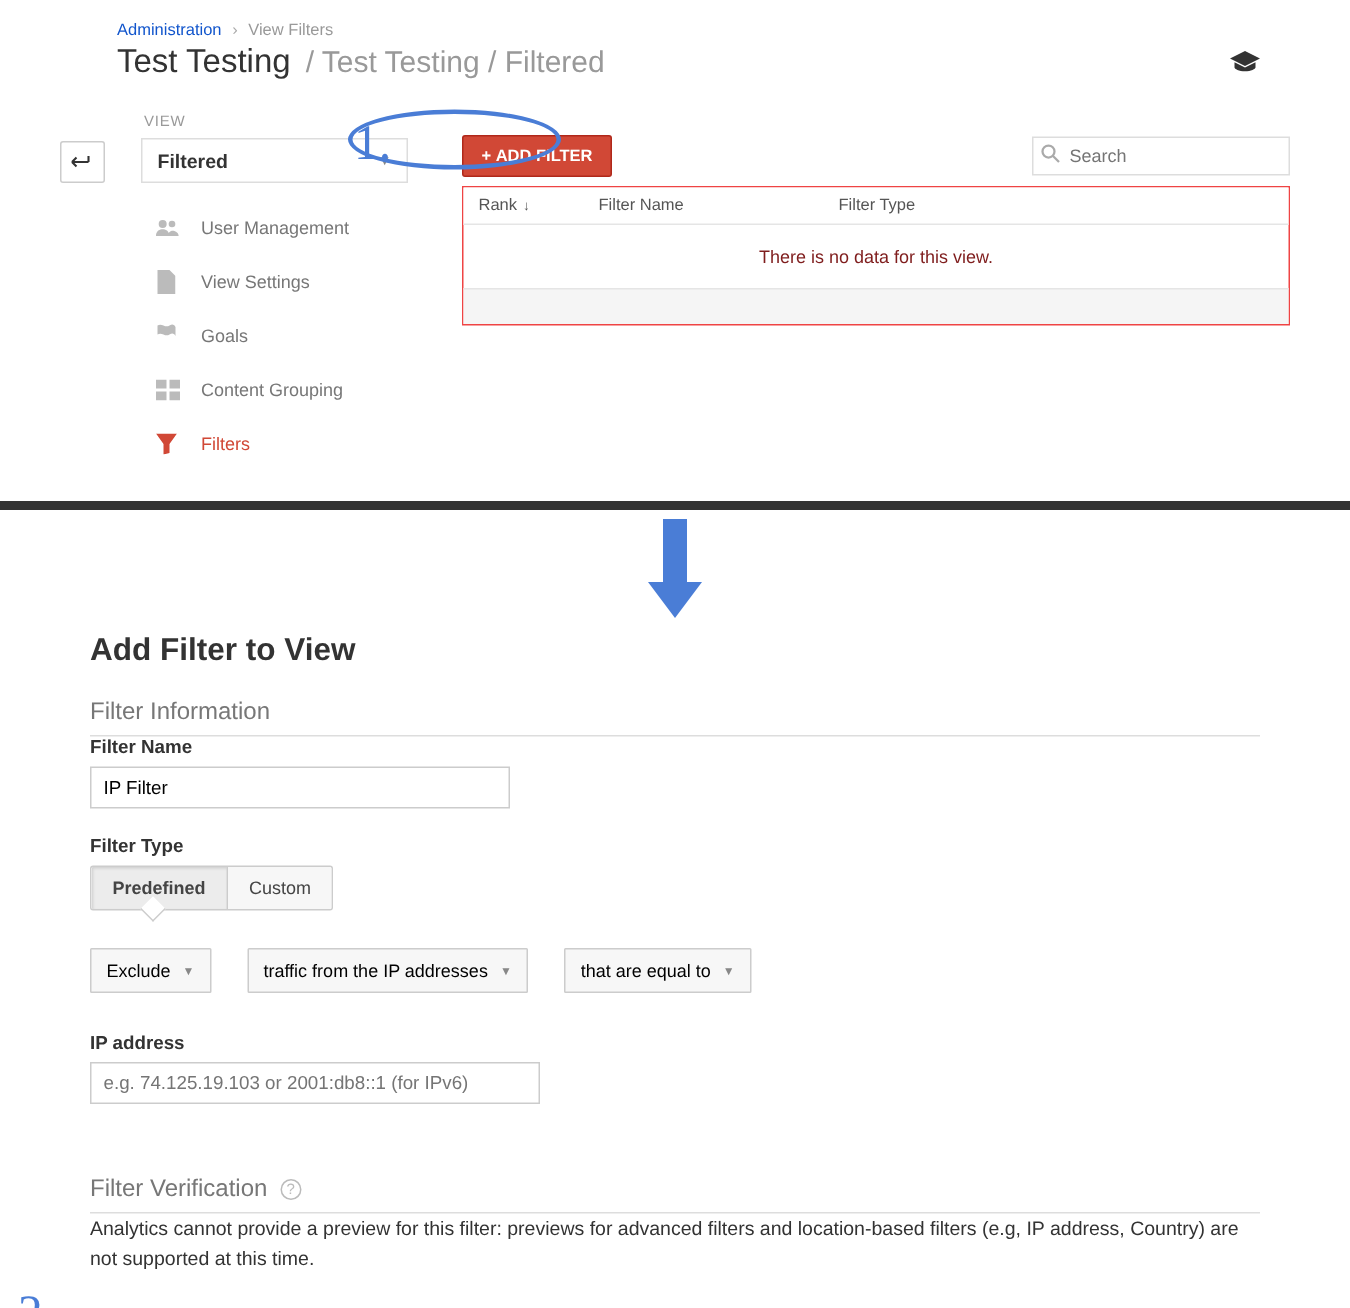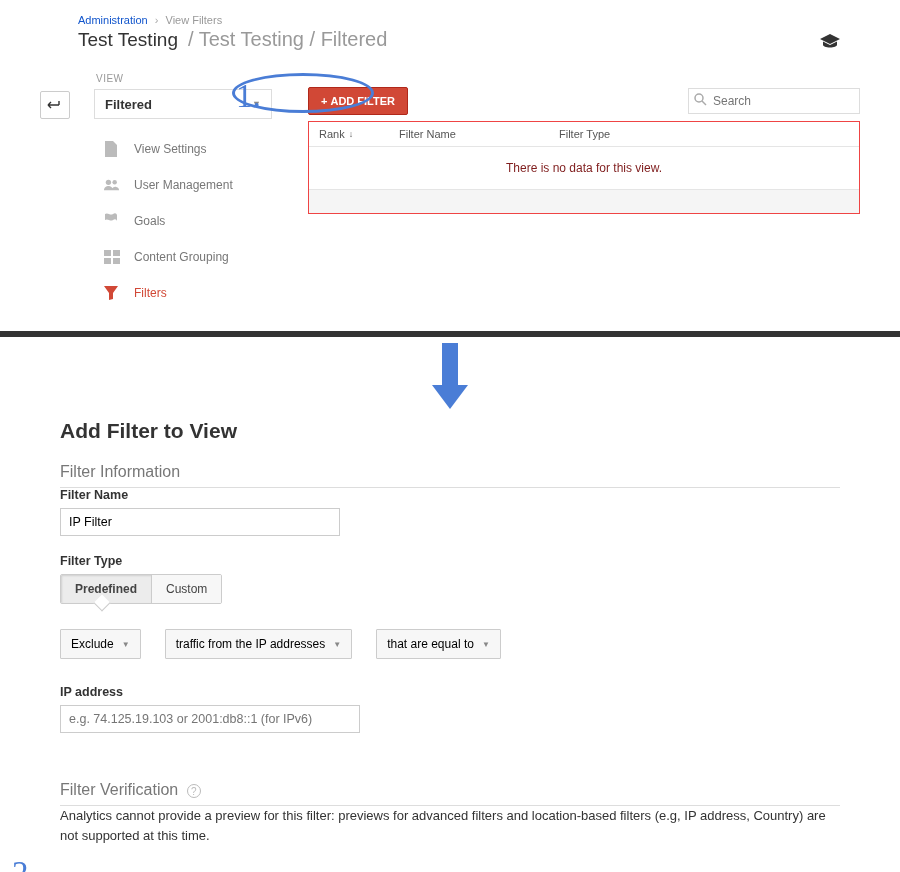--- a/index.html
+++ b/index.html
@@ -2,21 +2,21 @@
 <html><head>
 <meta charset="utf-8">
 <style>
   * { box-sizing: border-box; margin: 0; padding: 0; }
   body { font-family: Arial, Helvetica, sans-serif; font-size: 13px; color: #333; background: #fff; width: 900px; }
   .top-panel { padding: 0 0 0 0; position: relative; }
   .breadcrumb { font-size: 11px; color: #999; padding: 14px 0 2px 78px; }
   .breadcrumb a { color: #15c; text-decoration: none; }
   .breadcrumb .sep { color: #aaa; margin: 0 4px; }
   .title-row { padding: 0 0 10px 78px; display: flex; align-items: baseline; gap: 10px; }
-  .title-main { font-size: 19px; font-weight: 400; color: #333; }
+  .title-main { font-size: 22px; font-weight: 400; color: #333; }
   .title-sub { font-size: 20px; color: #999; }
   .grad-icon { position: absolute; right: 60px; top: 34px; font-size: 16px; color: #333; }
   .admin-row { display: flex; align-items: flex-start; padding: 12px 40px 0 40px; gap: 16px; justify-content: space-between; }
   .back-btn { width: 30px; height: 28px; border: 1px solid #ccc; border-radius: 2px; background: #fff; display:flex; align-items:center; justify-content:center; font-size: 14px; margin-top: 18px; margin-right: 8px; cursor:pointer; }
   .view-col { width: 178px; }
   .view-label { font-size: 10px; color: #999; letter-spacing: 0.5px; margin-bottom: 5px; padding-left: 2px; }
   .view-select { height: 30px; border: 1px solid #ddd; background: #fff; display: flex; align-items: center; justify-content: space-between; padding: 0 10px; font-size: 13px; font-weight: 700; cursor: pointer; }
   .caret-down { font-size: 9px; color: #888; }
   .nav-list { margin-top: 12px; }
   .nav-item { height: 36px; display: flex; align-items: center; gap: 14px; padding-left: 10px; font-size: 12px; color: #777; cursor: pointer; }
@@ -100,35 +100,35 @@
 
     <div class="view-col">
       <div class="view-label">VIEW</div>
       <div class="view-select">
         <span>Filtered</span>
         <span class="caret-down">▼</span>
       </div>
       <div class="nav-list">
         <div class="nav-item">
           <span class="icon">
-              <svg width="13" height="16" viewBox="0 0 13 16">
-                <path d="M1 0 H9 L13 4 V16 H1 Z" fill="#bbb"></path>
-              </svg>
-            </span>
-          <span>View Settings</span>
-        </div>
-        <div class="nav-item">
-          <span class="icon">
               <svg width="18" height="12" viewBox="0 0 18 12">
                 <circle cx="5" cy="3" r="3" fill="#bbb"></circle>
                 <circle cx="12" cy="3" r="2.5" fill="#bbb"></circle>
                 <path d="M0 12 C0 8 3 7 5 7 C7 7 10 8 10 12 Z M9 12 C9 9 11 8 12.5 8 C14 8 17 9 17 12 Z" fill="#bbb"></path>
               </svg>
             </span>
           <span>User Management</span>
+        </div>
+        <div class="nav-item">
+          <span class="icon">
+              <svg width="13" height="16" viewBox="0 0 13 16">
+                <path d="M1 0 H9 L13 4 V16 H1 Z" fill="#bbb"></path>
+              </svg>
+            </span>
+          <span>View Settings</span>
         </div>
         <div class="nav-item">
           <span class="icon">
               <svg width="14" height="16" viewBox="0 0 14 16">
                 <path d="M1 0 V16 M1 1 C4 -1 6 3 9 1 C12 -1 13 2 13 2 V8 C13 8 12 5 9 7 C6 9 4 5 1 7 Z" fill="#bbb"></path>
               </svg>
             </span>
           <span>Goals</span>
         </div>
         <div class="nav-item">

